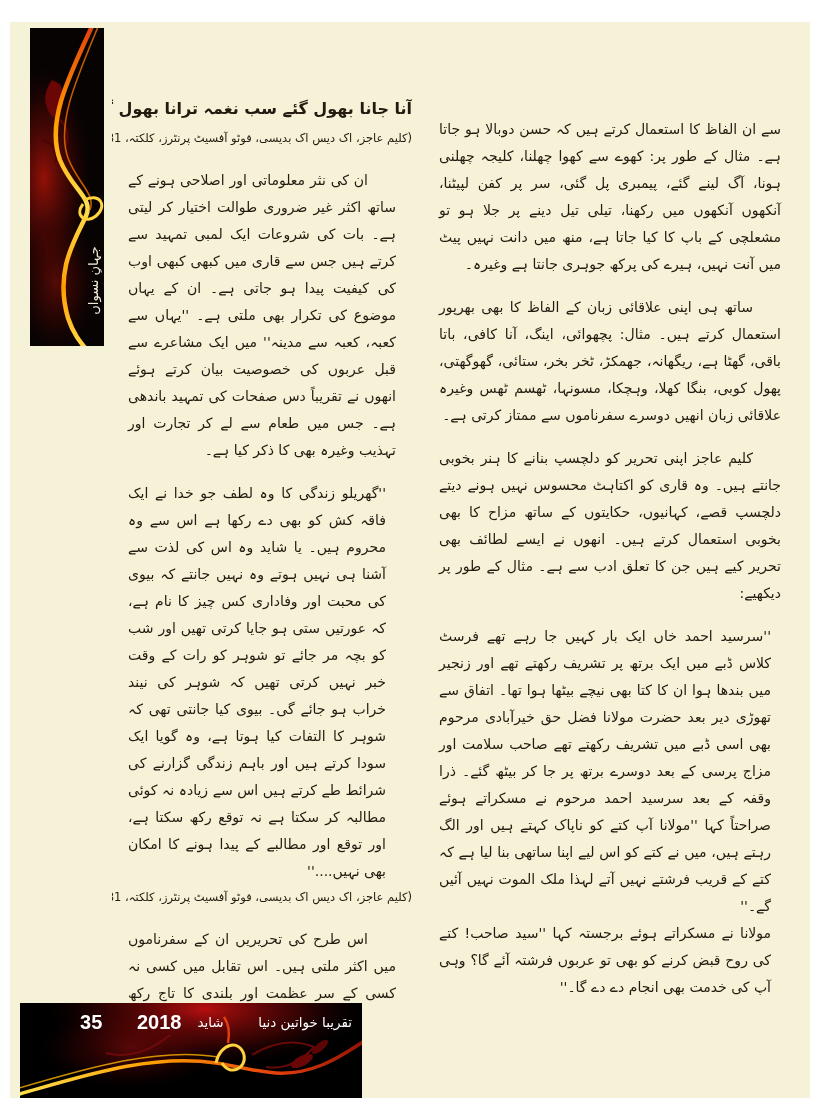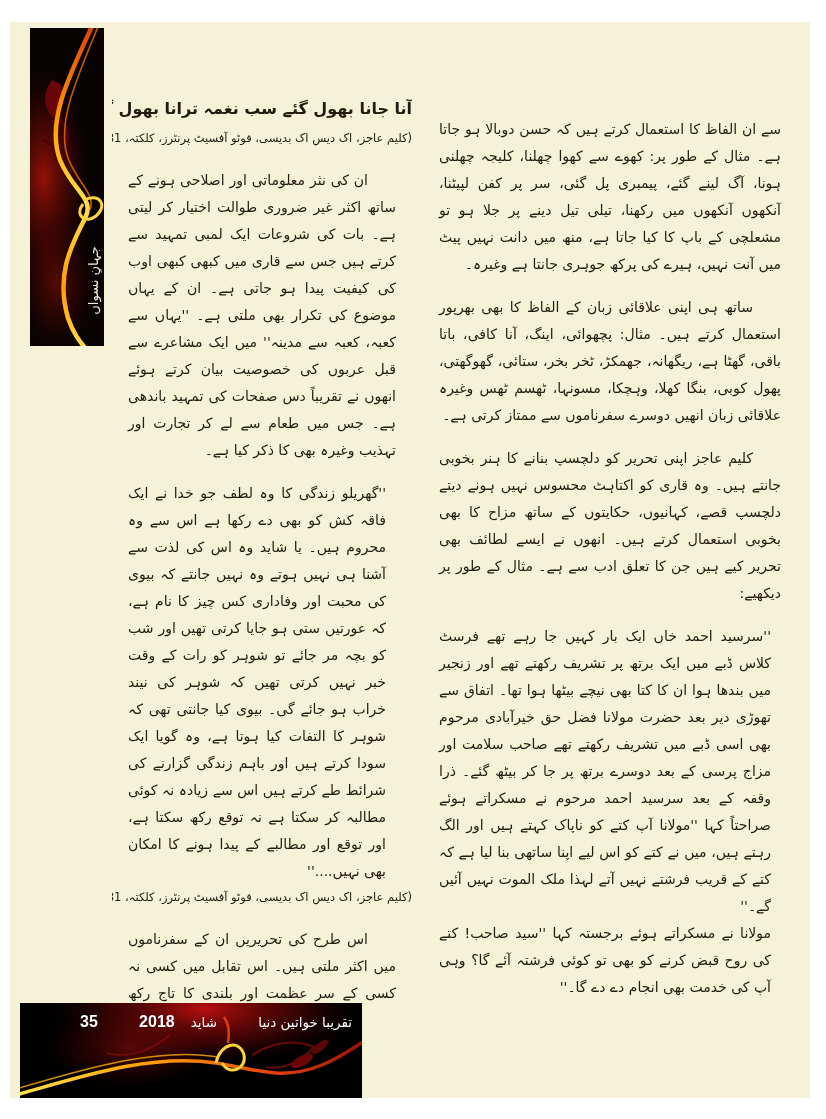--- a/index.html
+++ b/index.html
@@ -44,21 +44,21 @@
     position:absolute;left:10px;top:981px;width:342px;height:95px;
     background:#000;overflow:hidden;
   }
   .footer-art{position:absolute;left:0;top:0;}
   .footer-info{
     position:absolute;top:5px;right:10px;left:60px;height:28px;
     display:flex;direction:rtl;align-items:center;gap:16px;
     color:#ffffff;font-size:13.5px;white-space:nowrap;
   }
   .footer-num{
-    font-family:"Liberation Sans", sans-serif;font-weight:bold;font-size:16px;
+    font-family:"Liberation Sans", sans-serif;font-weight:bold;font-size:20px;
   }
   .footer-gap{width:10px;}
 </style>
 </head>
 <body>
 
 <div class="paper">
 
   <div class="spine">
     <svg width="74" height="318" viewBox="0 0 74 318">
@@ -87,21 +87,21 @@
       <path d="M10,200 q14,26 4,52" stroke="#4a0404" stroke-width="2" fill="none" opacity="0.8"></path>
     </svg>
     <div class="spine-label">جہانِ نسواں</div>
   </div>
 
   <div class="col col-right">
     <p class="para noindent">سے ان الفاظ کا استعمال کرتے ہیں کہ حسن دوبالا ہو جاتا ہے۔ مثال کے طور پر: کھوے سے کھوا چھلنا، کلیجہ چھلنی ہونا، آگ لینے گئے، پیمبری پل گئی، سر پر کفن لپیٹنا، آنکھوں آنکھوں میں رکھنا، تیلی تیل دینے پر جلا ہو تو مشعلچی کے باپ کا کیا جاتا ہے، منھ میں دانت نہیں پیٹ میں آنت نہیں، ہیرے کی پرکھ جوہری جانتا ہے وغیرہ۔</p>
     <p class="para">ساتھ ہی اپنی علاقائی زبان کے الفاظ کا بھی بھرپور استعمال کرتے ہیں۔ مثال: پچھوائی، اینگ، آنا کافی، باتا باقی، گھٹا ہے، ریگھانہ، جھمکڑ، ٹخر بخر، ستائی، گھوگھتی، پھول کوبی، بنگا کھلا، وہچکا، مسونہا، ٹھسم ٹھس وغیرہ علاقائی زبان انھیں دوسرے سفرناموں سے ممتاز کرتی ہے۔</p>
     <p class="para">کلیم عاجز اپنی تحریر کو دلچسپ بنانے کا ہنر بخوبی جانتے ہیں۔ وہ قاری کو اکتاہٹ محسوس نہیں ہونے دیتے دلچسپ قصے، کہانیوں، حکایتوں کے ساتھ مزاح کا بھی بخوبی استعمال کرتے ہیں۔ انھوں نے ایسے لطائف بھی تحریر کیے ہیں جن کا تعلق ادب سے ہے۔ مثال کے طور پر دیکھیے:</p>
     <p class="para quote">''سرسید احمد خاں ایک بار کہیں جا رہے تھے فرسٹ کلاس ڈبے میں ایک برتھ پر تشریف رکھتے تھے اور زنجیر میں بندھا ہوا ان کا کتا بھی نیچے بیٹھا ہوا تھا۔ اتفاق سے تھوڑی دیر بعد حضرت مولانا فضل حق خیرآبادی مرحوم بھی اسی ڈبے میں تشریف رکھتے تھے صاحب سلامت اور مزاج پرسی کے بعد دوسرے برتھ پر جا کر بیٹھ گئے۔ ذرا وقفہ کے بعد سرسید احمد مرحوم نے مسکراتے ہوئے صراحتاً کہا ''مولانا آپ کتے کو ناپاک کہتے ہیں اور الگ رہتے ہیں، میں نے کتے کو اس لیے اپنا ساتھی بنا لیا ہے کہ کتے کے قریب فرشتے نہیں آتے لہذا ملک الموت نہیں آئیں گے۔''</p>
-    <p class="para quote">مولانا نے مسکراتے ہوئے برجستہ کہا ''سید صاحب! کتے کی روح قبض کرنے کو بھی تو کوئی فرشتہ آئے گا؟ وہی آپ کی خدمت بھی انجام دے دے گا۔''</p>
+    <p class="para quote">مولانا نے مسکراتے ہوئے برجستہ کہا ''سید صاحب! کتے کی روح قبض کرنے کو بھی تو عربوں فرشتہ آئے گا؟ وہی آپ کی خدمت بھی انجام دے دے گا۔''</p>
     <p class="citation">(کلیم عاجز، اک دیس اک بدیسی، فوٹو آفسیٹ پرنٹرز، کلکتہ، 1981، ص99)</p>
     <p class="para">کلیم عاجز بنیادی طور پر شاعر تھے اور اس لیے ان کے سفرناموں کی زبان بھی شاعرانہ ہے۔ انھوں نے اپنے سفرنامے میں تشبیہ، استعارہ اور قافیہ جیسے شعری وسائل کا استعمال بھی بھرپور کیا ہے۔ ایک مثال ملاحظہ فرمائیں:</p>
 
   </div>
 
   <div class="col col-left">
     <p class="verse">آنا جانا بھول گئے سب نغمہ ترانا بھول گئے''</p>
     <p class="citation">(کلیم عاجز، اک دیس اک بدیسی، فوٹو آفسیٹ پرنٹرز، کلکتہ، 1981، ص112)</p>
     <p class="para">ان کی نثر معلوماتی اور اصلاحی ہونے کے ساتھ اکثر غیر ضروری طوالت اختیار کر لیتی ہے۔ بات کی شروعات ایک لمبی تمہید سے کرتے ہیں جس سے قاری میں کبھی کبھی اوب کی کیفیت پیدا ہو جاتی ہے۔ ان کے یہاں موضوع کی تکرار بھی ملتی ہے۔ ''یہاں سے کعبہ، کعبہ سے مدینہ'' میں ایک مشاعرے سے قبل عربوں کی خصوصیت بیان کرتے ہوئے انھوں نے تقریباً دس صفحات کی تمہید باندھی ہے۔ جس میں طعام سے لے کر تجارت اور تہذیب وغیرہ بھی کا ذکر کیا ہے۔</p>
     <p class="para quote">''گھریلو زندگی کا وہ لطف جو خدا نے ایک فاقہ کش کو بھی دے رکھا ہے اس سے وہ محروم ہیں۔ یا شاید وہ اس کی لذت سے آشنا ہی نہیں ہوتے وہ نہیں جانتے کہ بیوی کی محبت اور وفاداری کس چیز کا نام ہے، کہ عورتیں ستی ہو جایا کرتی تھیں اور شب کو بچہ مر جائے تو شوہر کو رات کے وقت خبر نہیں کرتی تھیں کہ شوہر کی نیند خراب ہو جائے گی۔ بیوی کیا جانتی تھی کہ شوہر کا التفات کیا ہوتا ہے، وہ گویا ایک سودا کرتے ہیں اور باہم زندگی گزارنے کی شرائط طے کرتے ہیں اس سے زیادہ نہ کوئی مطالبہ کر سکتا ہے نہ توقع رکھ سکتا ہے، اور توقع اور مطالبے کے پیدا ہونے کا امکان بھی نہیں....''</p>

